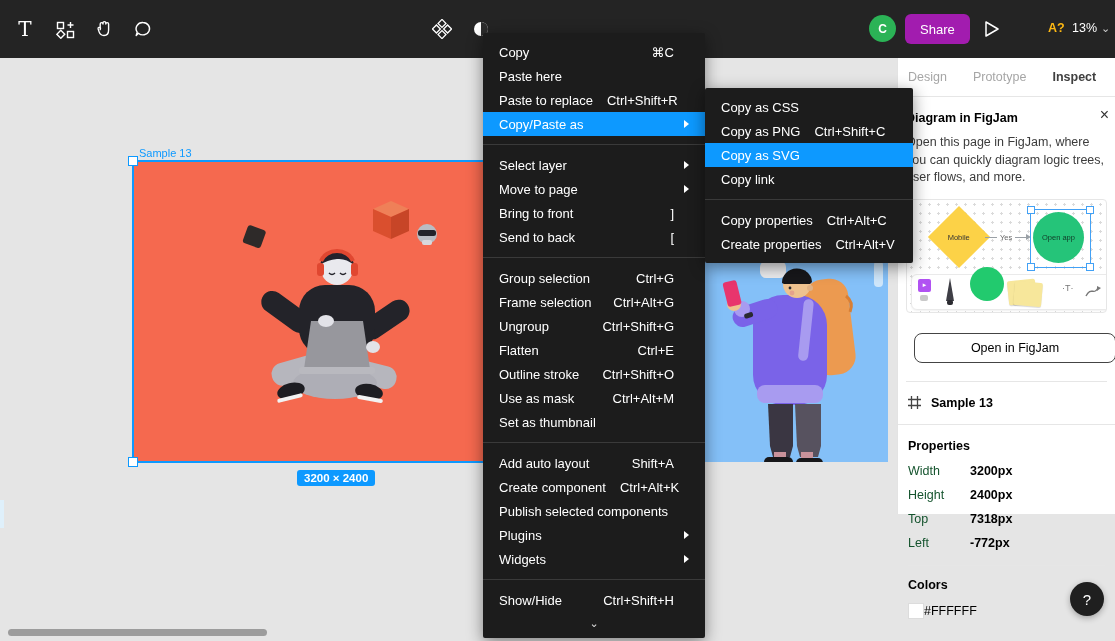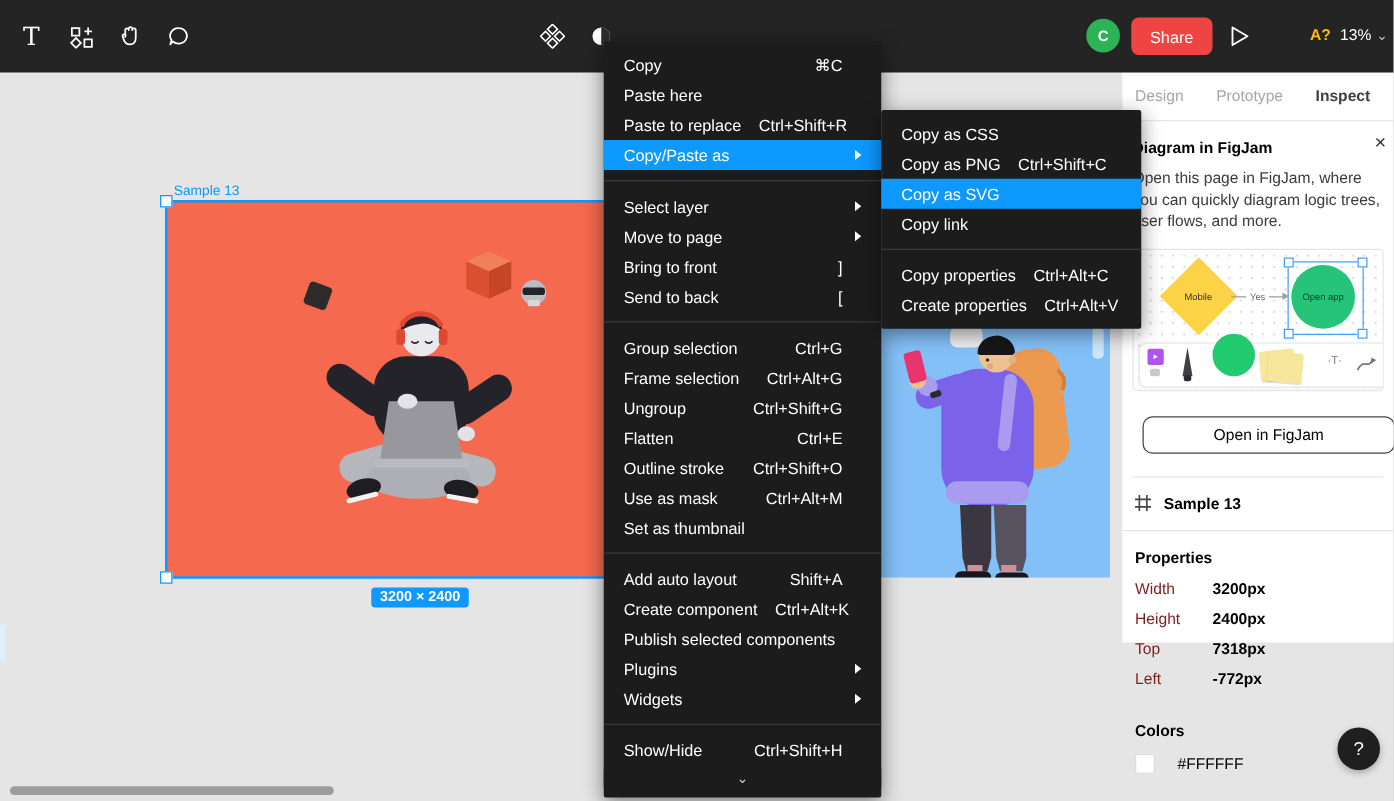--- a/index.html
+++ b/index.html
@@ -76,24 +76,24 @@
   .pv-ticon{position:absolute;left:150px;top:8px;font-size:9px;color:#777;}
   
   .figjam-btn{display:block;margin:20px 8px 0;width:202px;height:30px;border-radius:8px;border:1px solid #444;
               background:#fff;font-family:inherit;font-size:12.5px;color:#000;}
   .sect-divider{height:1px;background:#e6e6e6;margin-top:18px;}
   .sel-row{display:flex;align-items:center;gap:10px;height:42px;padding:0 10px;border-bottom:1px solid #e6e6e6;}
   .sel-name{font-weight:bold;}
   .props{padding:14px 10px 0;}
   .props-title,.colors-title{font-weight:bold;margin-bottom:6px;}
   .prop-row{display:flex;height:24px;align-items:center;}
-  .prop-row .pl{width:62px;color:#7f1d1d;}
+  .prop-row .pl{width:62px;color:#14532d;}
   .prop-row .pv{color:#000;font-weight:bold;}
   .colors-sect{padding:12px 10px 0;}
-  .color-row{display:flex;align-items:center;gap:18px;height:26px;margin-top:6px;}
+  .color-row{display:flex;align-items:center;height:26px;margin-top:6px;}
   .swatch{width:14px;height:14px;border:1px solid #dcdcdc;background:#fff;}
   .help-btn{position:absolute;left:1070px;top:582px;width:34px;height:34px;border-radius:50%;background:#1f1f1f;
             color:#fff;display:flex;align-items:center;justify-content:center;font-size:15px;z-index:60;
             box-shadow:0 2px 6px rgba(0,0,0,.3);}
 </style>
 </head>
 <body>
 
 <div id="stage">
 
@@ -218,21 +218,21 @@
         <rect x="7.2" y="12.8" width="5.6" height="5.6" transform="rotate(45 10 15.6)"></rect>
       </svg>
     </div>
     <div class="tool" style="left:466px;">
       <svg width="18" height="18" viewBox="0 0 18 18">
         <circle cx="9" cy="9" r="7" fill="#fff"></circle>
         <path d="M9 2 a7 7 0 0 1 0 14 z" fill="#2c2c2c"></path>
       </svg>
     </div>
     <div class="avatar" style="background:#2bb356;">C</div>
-    <button class="share-btn" style="background:#ef4444;">Share</button>
+    <button class="share-btn" style="background:#a21caf;">Share</button>
     <div class="present">
       <svg width="16" height="18" viewBox="0 0 16 18" fill="none" stroke="#fff" stroke-width="1.5" stroke-linejoin="round">
         <polygon points="2,2 14,9 2,16"></polygon>
       </svg>
     </div>
     <div class="a11y" style="color:#fdb813;">A?</div>
     <div class="zoomctl">
       <span>13%</span>
       <span class="chev">⌄</span>
     </div>

